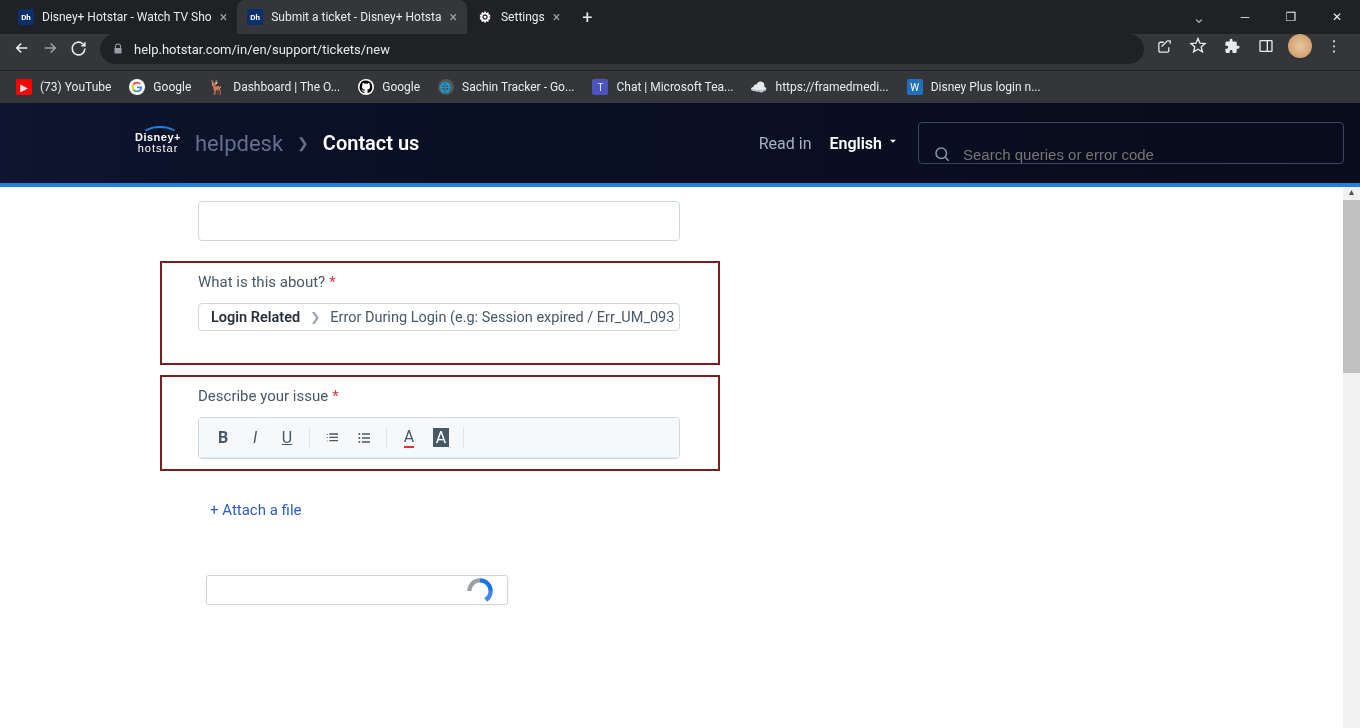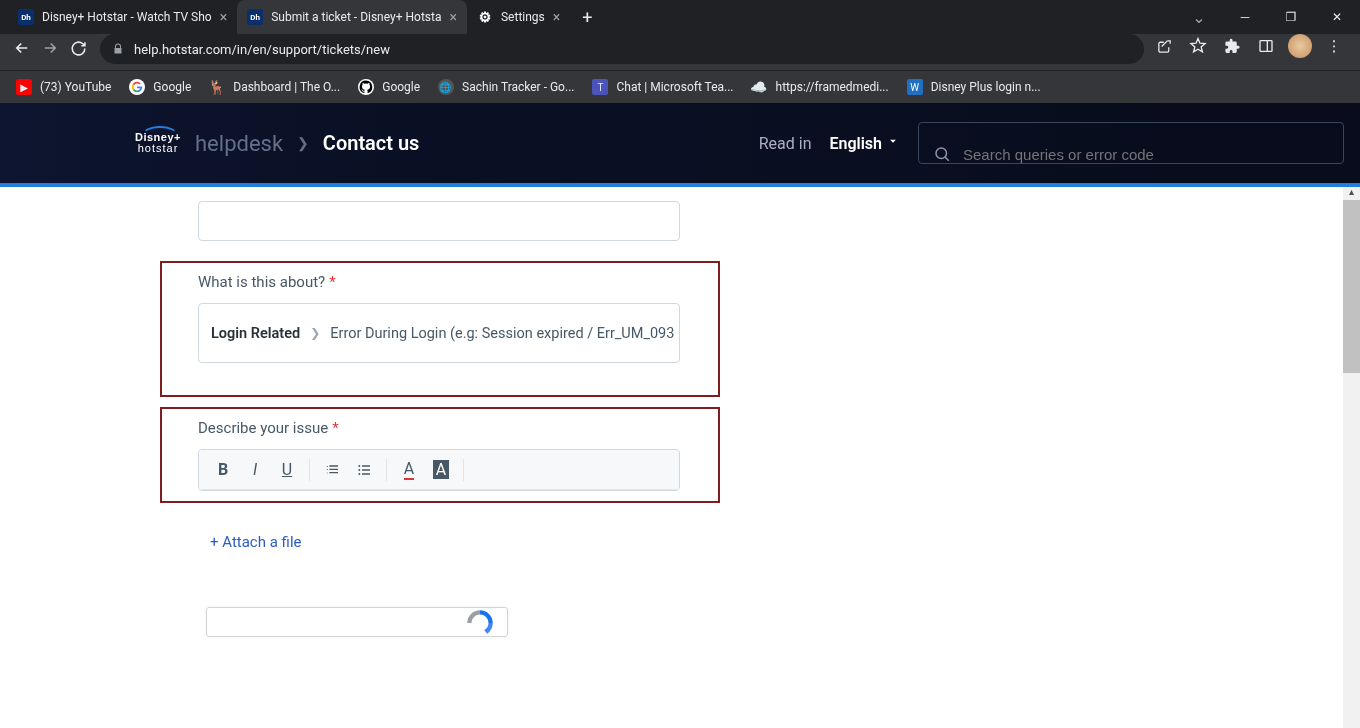--- a/index.html
+++ b/index.html
@@ -65,21 +65,21 @@
 .scrollbar { position: absolute; right: 0; top: 0; width: 17px; height: 173px; background: #c1c1c1; }
 .scrollup { position: absolute; right: 2px; top: -1px; width: 13px; height: 13px; color: #505050; font-size: 10px; text-align: center; }
 
 .form-section { margin-left: 160px; width: 560px; padding-top: 0; }
 .field-group { margin-bottom: 20px; }
 .plain-input { width: 482px; height: 40px; border: 1px solid #cfd7df; border-radius: 4px; margin-left: 38px; background: #fff; }
 
 .highlighted-box { border: 2px solid #7f1d1d; padding: 10px 10px 32px 10px; margin-bottom: 10px; }
 .field-label { color: #475867; font-size: 15px; margin-bottom: 12px; margin-left: 26px; }
 .required-star { color: #e43538; margin-left: 4px; }
-.cascader { width: 482px; height: 60px; border: 1px solid #cfd7df; border-radius: 4px; margin-left: 26px; display: flex; align-items: center; padding: 0 12px; font-size: 14.5px; color: #27313a; overflow: hidden; white-space: nowrap; }
+.cascader { width: 482px; height: 28px; border: 1px solid #cfd7df; border-radius: 4px; margin-left: 26px; display: flex; align-items: center; padding: 0 12px; font-size: 14.5px; color: #27313a; overflow: hidden; white-space: nowrap; }
 .cascader-val1 { font-weight: 600; }
 .cascader-sep { color: #9aa5b1; margin: 0 10px; font-size: 12px; }
 .cascader-val2 { color: #475867; }
 
 .editor-box { width: 482px; margin-left: 26px; border: 1px solid #cfd7df; border-radius: 4px; overflow: hidden; }
 .editor-toolbar { height: 40px; border-bottom: 1px solid #e4e8ec; background: #f7f8f9; display: flex; align-items: center; padding: 0 8px; }
 .ed-btn { width: 32px; height: 32px; display: flex; align-items: center; justify-content: center; color: #475867; cursor: pointer; }
 .ed-sep { width: 1px; height: 22px; background: #e0e5ea; margin: 0 6px; }
 .editor-content { min-height: 148px; padding: 14px; font-size: 14.5px; color: #27313a; position: relative; }
 .chat-fab { position: absolute; bottom: 10px; right: 34px; width: 26px; height: 26px; border-radius: 50%; background: #00c9a7; display: flex; align-items: center; justify-content: center; color: #fff; }

